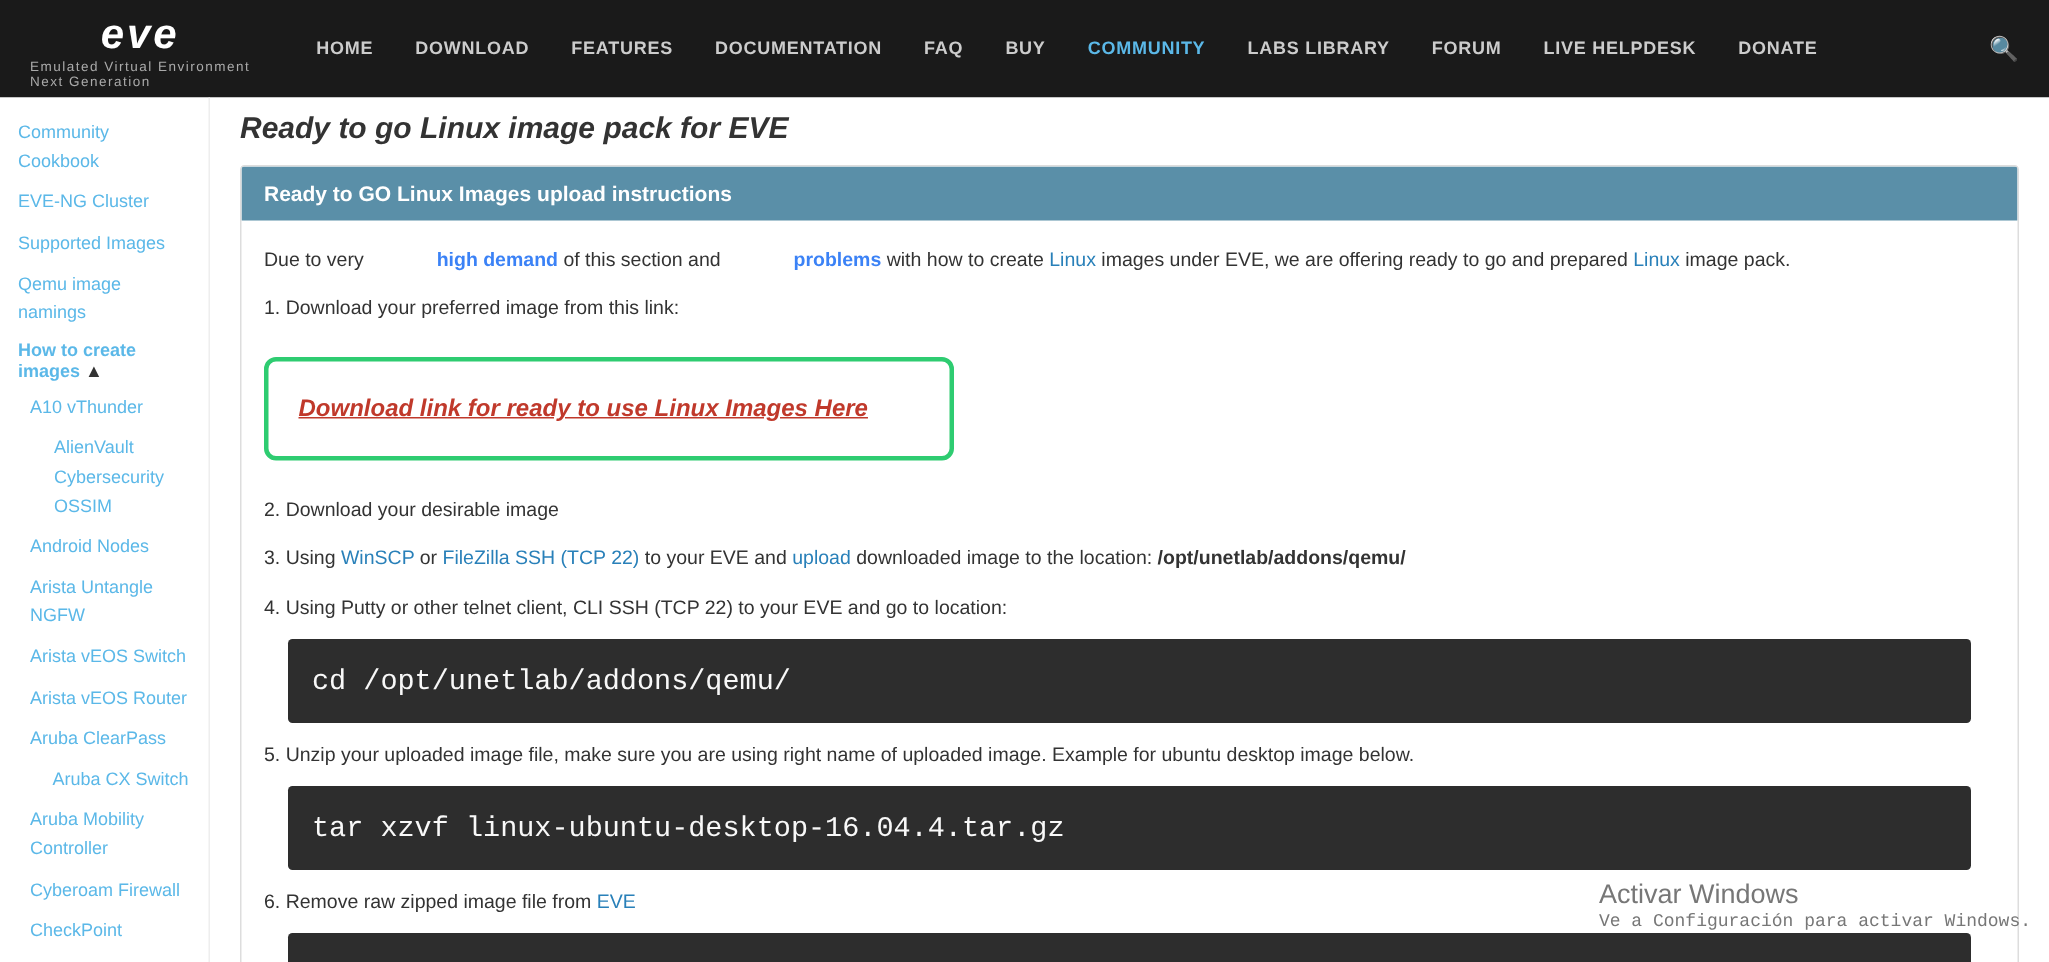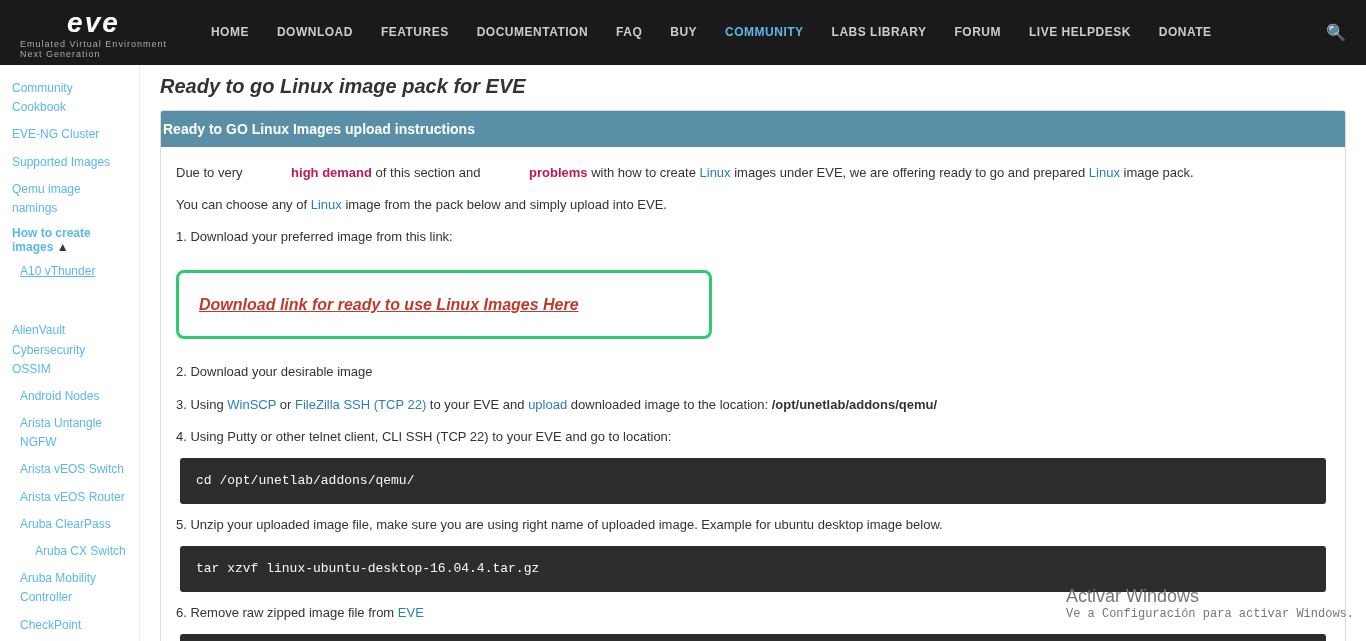--- a/index.html
+++ b/index.html
@@ -105,62 +105,62 @@
     .content-box {
       border: 1px solid #ddd;
       border-radius: 3px;
       overflow: hidden;
     }
     .content-box-header {
       background: #5a8fa8;
       color: #fff;
       font-size: 14px;
       font-weight: bold;
-      padding: 10px 2px;
+      padding: 10px 15px;
     }
     .content-box-body {
       padding: 15px;
       font-size: 13px;
       color: #333;
       line-height: 1.7;
     }
     .content-box-body p {
       margin-bottom: 10px;
     }
-    .highlight-red { color: #be185d; font-weight: bold; padding-left: 45px; }
+    .highlight-red { color: #3b82f6; font-weight: bold; padding-left: 45px; }
     .highlight-blue { color: #2980b9; }
     .highlight-link { color: #2980b9; }
 
     
     .download-link-box {
       border: 3px solid #2ecc71;
       border-radius: 8px;
       padding: 18px 20px;
       margin: 12px 0;
       background: #fff;
       display: inline-block;
-      width: 536px;
+      width: 460px;
     }
     .download-link-box a {
       color: #c0392b;
       font-size: 16px;
       font-weight: bold;
       font-style: italic;
       text-decoration: underline;
     }
 
     
     .code-block {
       background: #2d2d2d;
       color: #f8f8f8;
       font-family: 'Courier New', monospace;
-      font-size: 13px;
+      font-size: 19px;
       padding: 12px 16px;
       border-radius: 3px;
-      margin: 8px 4px;
+      margin: 8px 16px;
     }
 
     .step-text {
       margin: 10px 0 5px 0;
       color: #333;
     }
     .step-text strong { color: #333; }
 
     
     .win-activate {
@@ -231,47 +231,44 @@
 <div class="page-layout">
 
   <aside class="sidebar">
     <a>Community Cookbook</a>
     <a>EVE-NG Cluster</a>
     <a>Supported Images</a>
     <a>Qemu image namings</a>
     <div class="section-header">
       <span>How to create images</span> ▲
     </div>
-    <a style="padding-left:20px;text-decoration:underline;">A10 vThunder</a>
-    <a style="padding-left:12px;margin-top:32px;">AlienVault Cybersecurity OSSIM</a>
+    <a style="padding-left:20px;">A10 vThunder</a>
+    <a style="padding-left:36px;">AlienVault Cybersecurity OSSIM</a>
     <a style="padding-left:20px;">Android Nodes</a>
     <a style="padding-left:20px;">Arista Untangle NGFW</a>
     <a style="padding-left:20px;">Arista vEOS Switch</a>
     <a style="padding-left:20px;">Arista vEOS Router</a>
     <a style="padding-left:20px;">Aruba ClearPass</a>
     <a style="padding-left:35px;">Aruba CX Switch</a>
     <a style="padding-left:20px;">Aruba Mobility Controller</a>
+    <a style="padding-left:20px;">Cyberoam Firewall</a>
     <a style="padding-left:20px;">CheckPoint</a>
-    <a style="padding-left:20px;">Cyberoam Firewall</a>
     <a style="padding-left:20px;">Cisco ACS</a>
 
   </aside>
 
   <main class="main-content">
     <h1 class="page-title">Ready to go Linux image pack for EVE</h1>
 
     <div class="content-box">
       <div class="content-box-header">Ready to GO Linux Images upload instructions</div>
       <div class="content-box-body">
         <p>
           Due to very <span class="highlight-red">high demand</span> of this section and <span class="highlight-red">problems</span> with how to create <span class="highlight-blue">Linux</span> images under EVE, we are offering ready to go and prepared <span class="highlight-link">Linux</span> image pack.
         </p>
-        <p>
-          You can choose any of <span class="highlight-link">Linux</span> image from the pack below and simply upload into EVE.
-        </p>
 
         <p class="step-text">1. Download your preferred image from this link:</p>
 
         <div class="download-link-box">
           <a href="#">Download link for ready to use Linux Images Here</a>
         </div>
 
         <p class="step-text">2. Download your desirable image</p>
 
         <p class="step-text">

